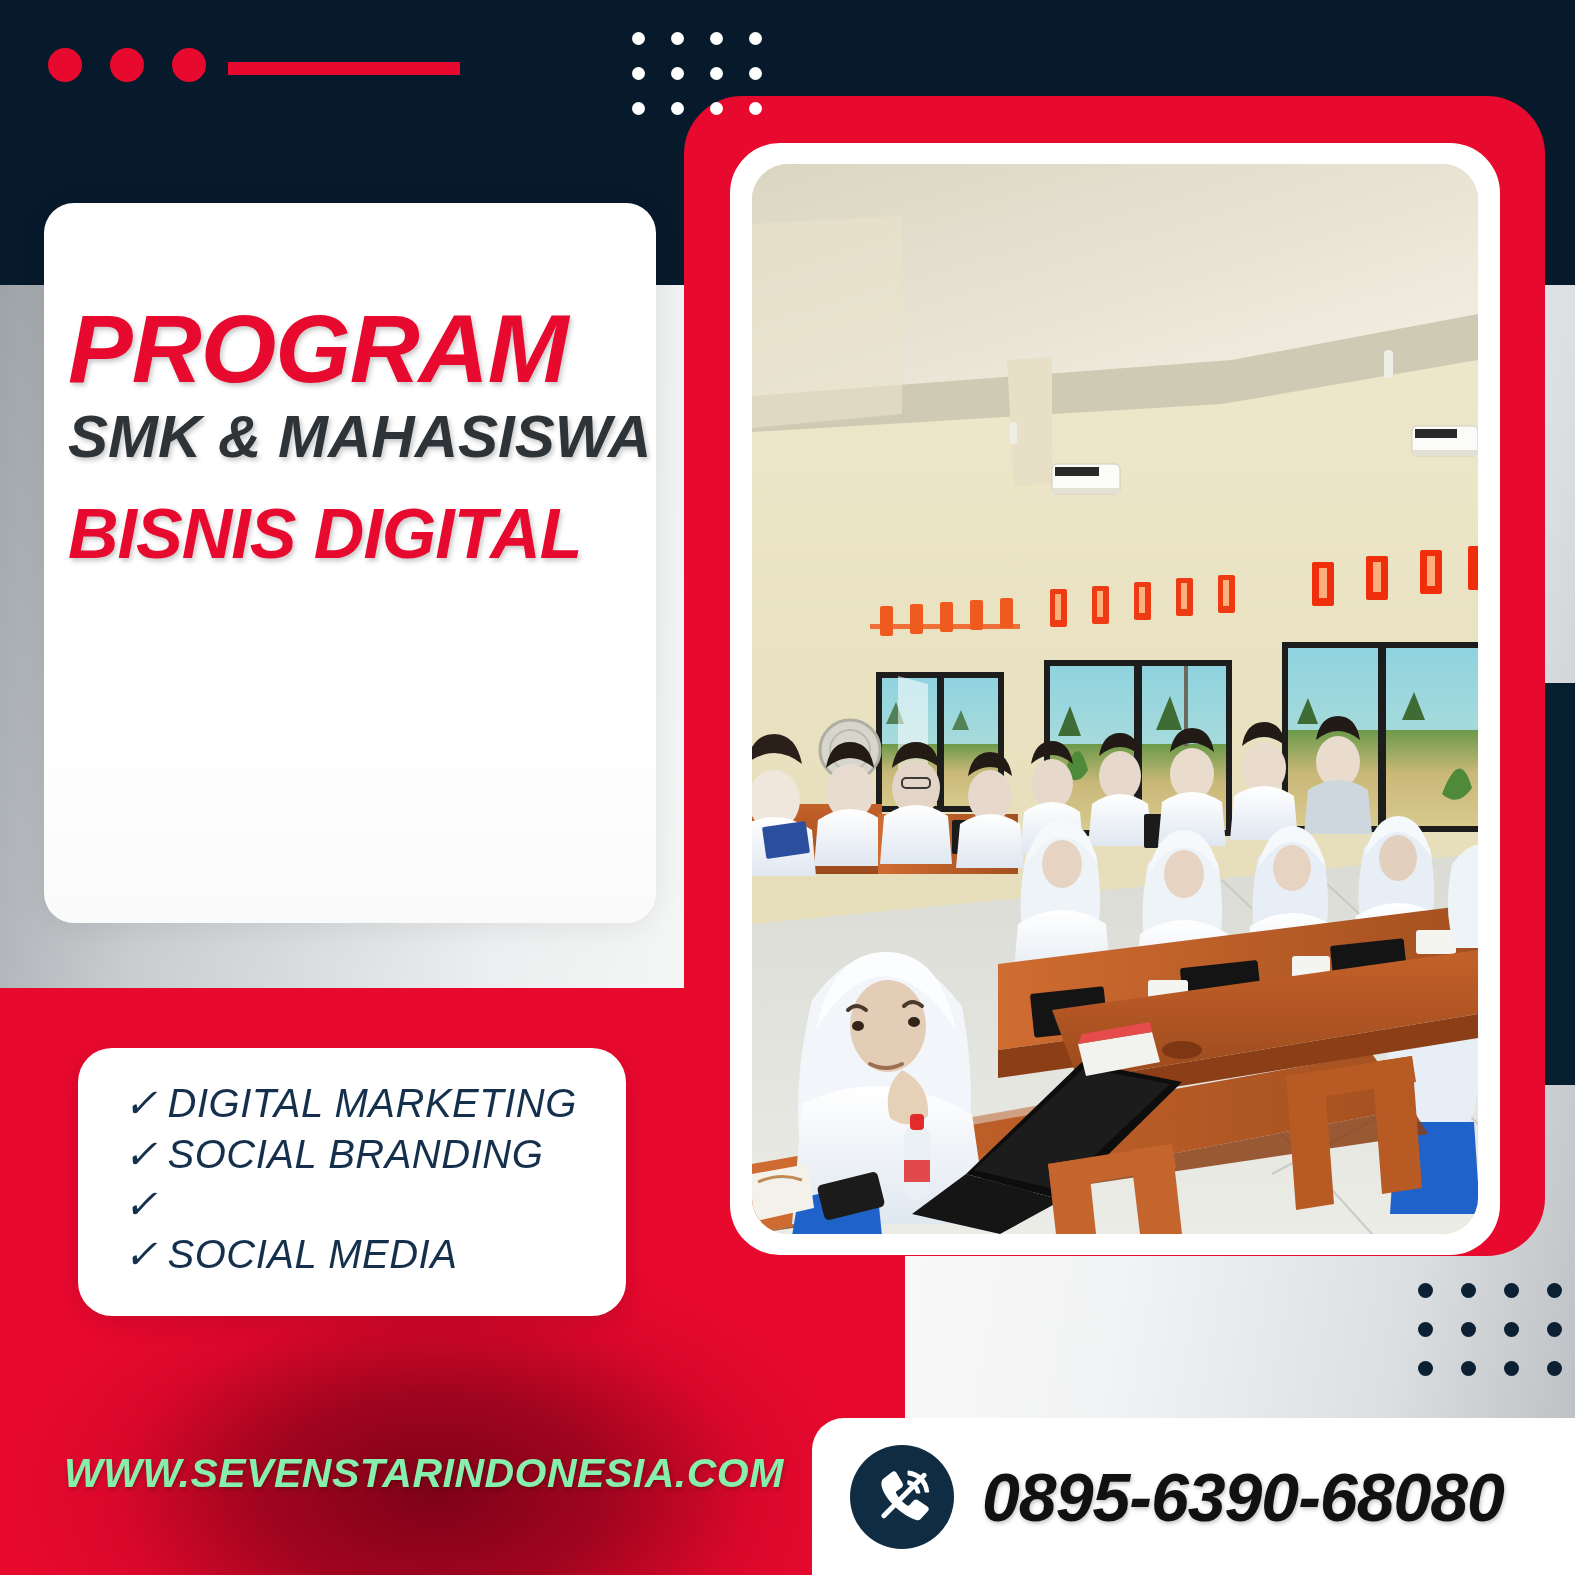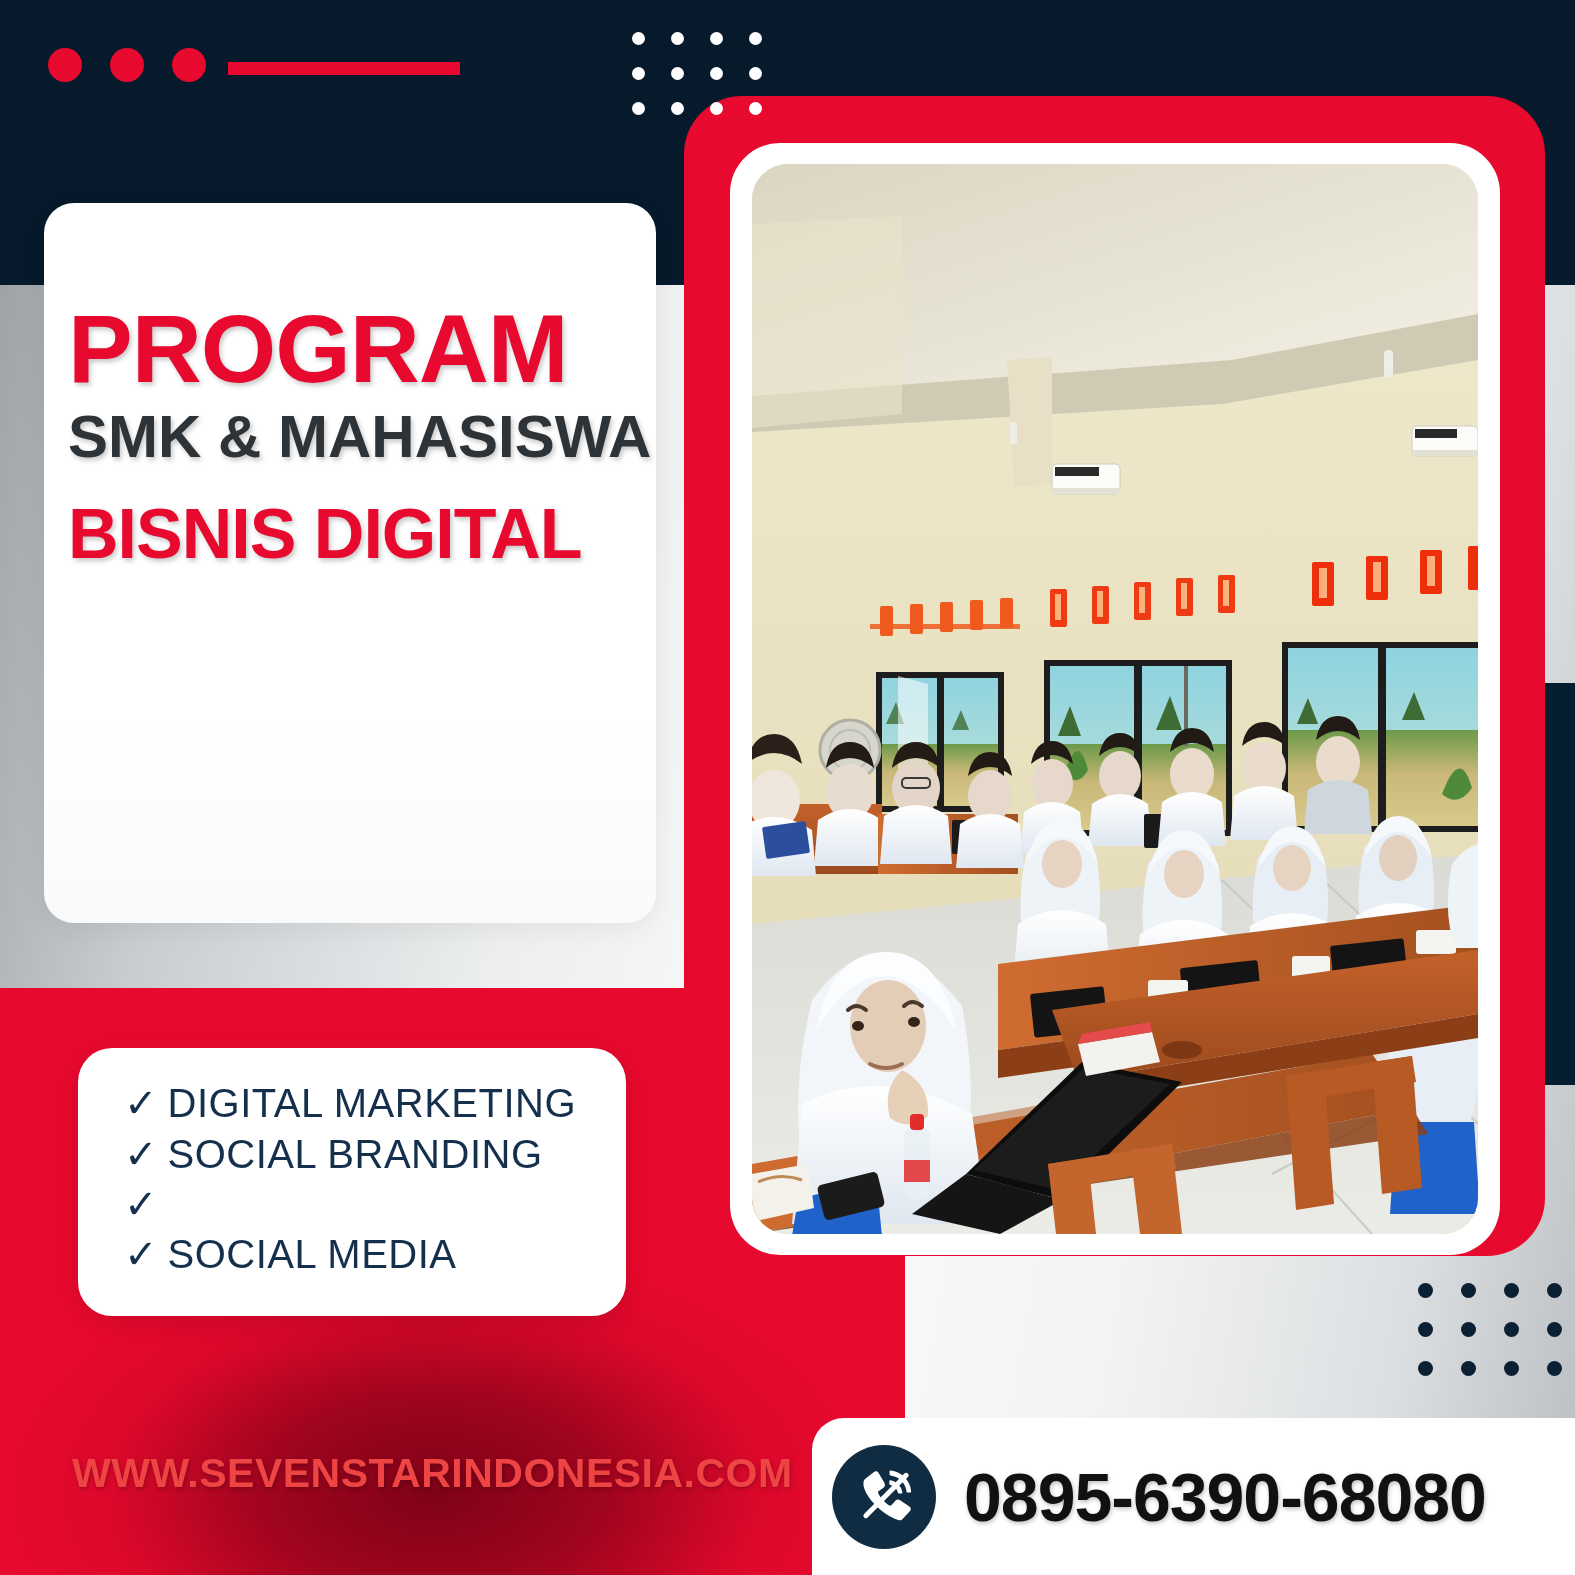--- a/index.html
+++ b/index.html
@@ -2,21 +2,21 @@
 <html><head>
 <meta charset="utf-8">
 <style>
   * { margin:0; padding:0; box-sizing:border-box; }
   html,body { width:1575px; height:1575px; overflow:hidden; }
   body {
     font-family:"Liberation Sans", sans-serif;
     background:#06192a;
     position:relative;
   }
-  #poster { position:absolute; inset:0; overflow:hidden; }
+  #poster { position:absolute; inset:0; overflow:hidden;font-style:italic; }
 
   
   .bg-dark { position:absolute; left:0; top:0; width:100%; height:100%; background:#061a2b; }
 
   .bg-gray {
     position:absolute; left:0; top:285px; width:1575px; height:1290px;
     background:linear-gradient(100deg,#9ea3a8 0%, #c9cdd0 14%, #eceeef 34%, #fbfbfb 52%, #f2f3f4 72%, #dcdfe1 88%, #b9bdc1 100%);
   }
 
   .bg-red-block {
@@ -66,28 +66,28 @@
     background:#ffffff; border-radius:34px; z-index:6;
     box-shadow:0 6px 26px rgba(0,0,0,.12);
     padding:34px 0 0 46px;
   }
   .svc { display:flex; align-items:baseline; gap:10px; margin-bottom:9px; }
   .svc .ck { font-size:40px; color:#15304d; line-height:1; }
   .svc .txt { font-size:40px; color:#15304d; letter-spacing:.5px; line-height:1.05;text-align:right; }
 
   
   .website {
-    position:absolute; left:72px; top:1450px; z-index:8;
-    font-size:41px; font-weight:bold; color:#ef4444; letter-spacing:.5px;
+    position:absolute; left:64px; top:1450px; z-index:8;
+    font-size:41px; font-weight:bold; color:#86efac; letter-spacing:.5px;
     text-shadow:1px 2px 4px rgba(0,0,0,.25);
   }
   .phone-card {
     position:absolute; left:812px; top:1418px; width:763px; height:157px;
     background:#ffffff; border-radius:32px 0 0 0; z-index:8;
-    display:flex; align-items:center; padding-left:20px; gap:28px;
+    display:flex; align-items:center; padding-left:38px; gap:28px;
   }
   .phone-icon { width:104px; height:104px; border-radius:50%; background:#0f2c42; flex:0 0 auto; position:relative; }
   .phone-icon svg { position:absolute; left:50%; top:50%; transform:translate(-50%,-50%); }
   .phone-num { font-size:68px; font-weight:bold; color:#111111; letter-spacing:-1px; text-shadow:1px 2px 4px rgba(0,0,0,.25); }
 
   
   .photo-red {
     position:absolute; left:684px; top:96px; width:861px; height:1160px;
     background:#e8092e; border-radius:58px; z-index:4;
   }

